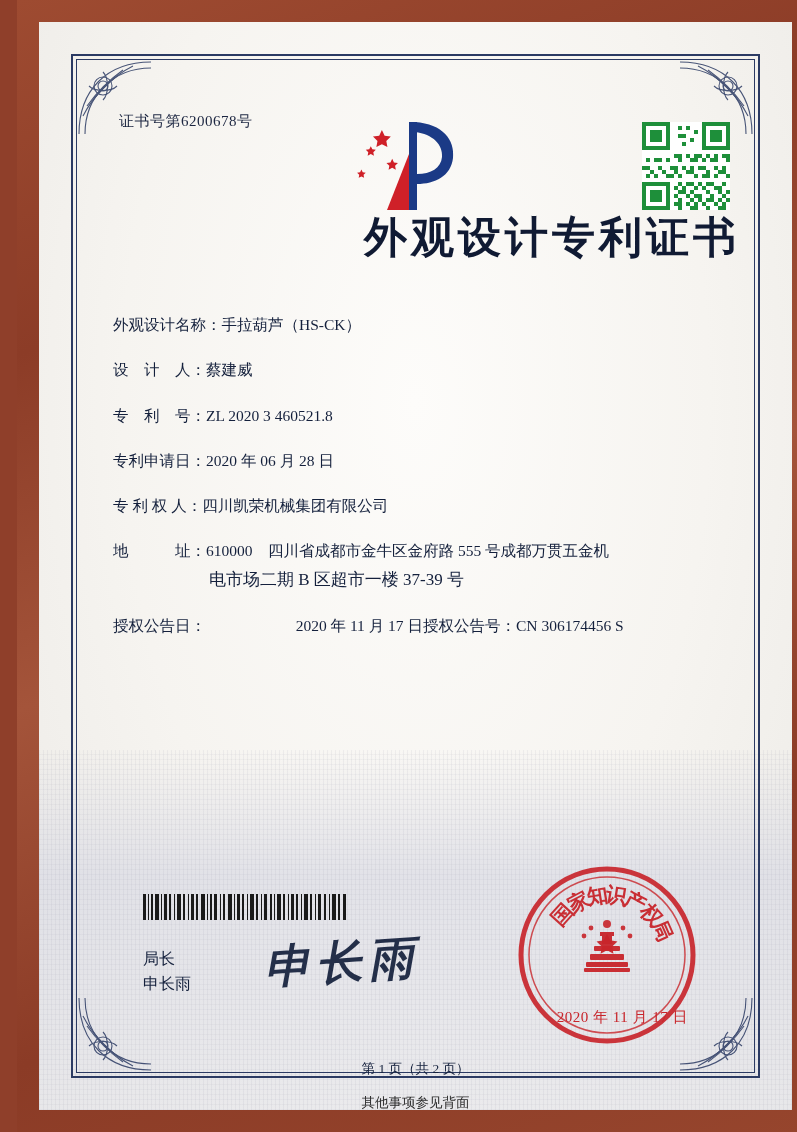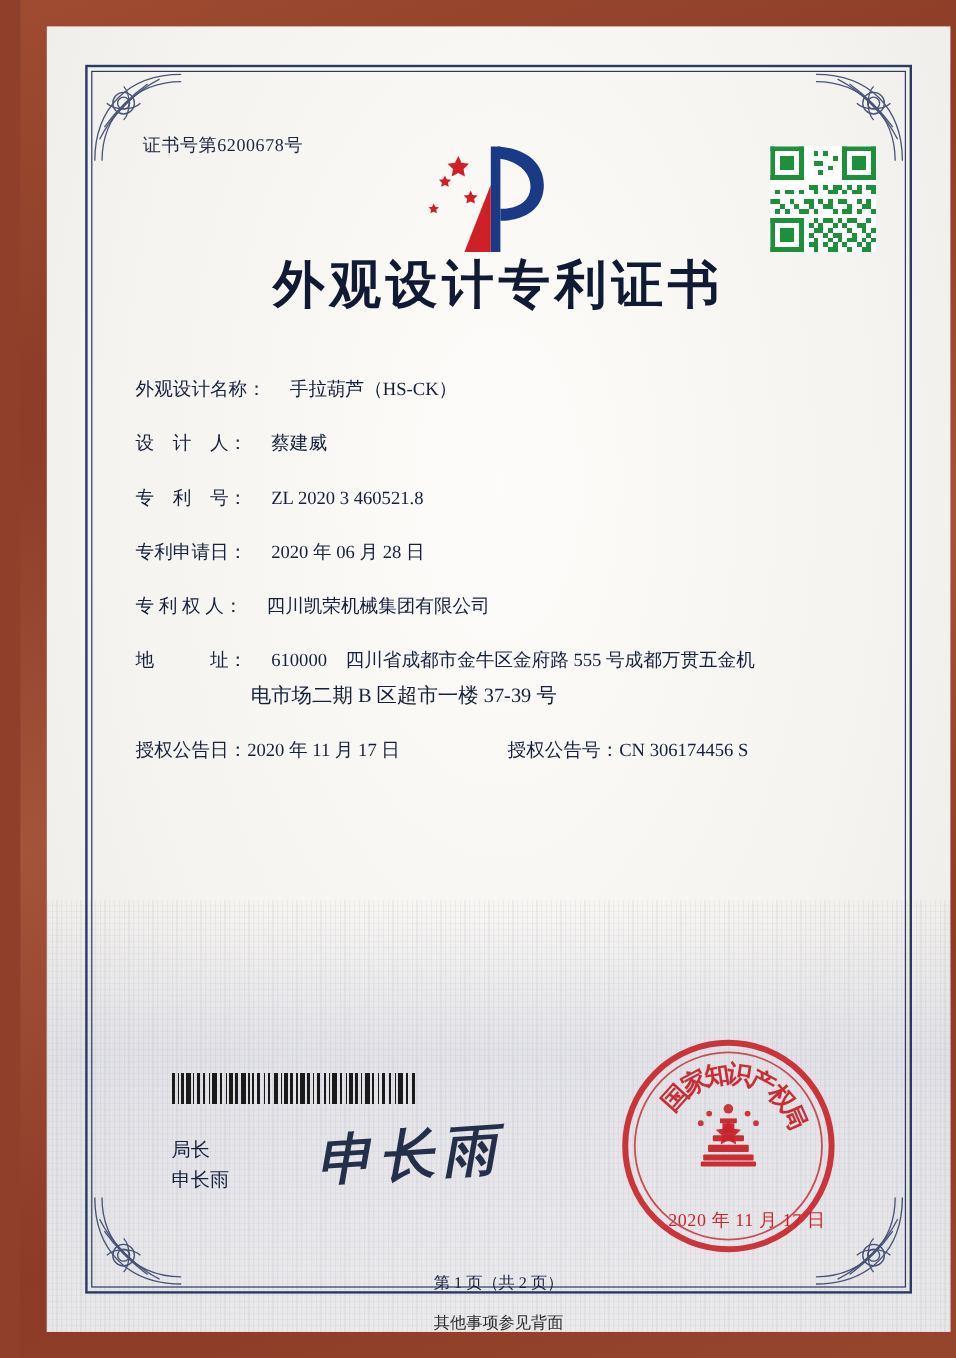--- a/index.html
+++ b/index.html
@@ -96,61 +96,60 @@
     position: absolute;
     right: 62px;
     top: 100px;
     width: 88px; height: 88px;
     z-index: 6;
     background: #fff;
   }
   .qr svg { display:block; }
 
   .title {
-    text-align: center;
+    text-align: right;
     font-family: "Liberation Serif", "DejaVu Serif", serif;
     font-size: 43px;
     font-weight: 700;
     color: #101a33;
     letter-spacing: 4px;
     margin-top: 78px;
   }
 
   .fields {
     margin-top: 46px;
     padding: 0 22px 0 22px;
     font-size: 15.5px;
     color: #14203c;
     line-height: 1.5;
   }
   .frow {
     display: flex;
     align-items: baseline;
     margin-bottom: 22px;
-    gap: 20px;
   }
   .flabel {
     flex: 0 0 auto;
     white-space: pre;
   }
   .fval {
     flex: 1 1 auto;
     white-space: pre-wrap;
   }
   .frow.tight { margin-bottom: 4px; }
   .cont-line {
     margin: 0 0 22px 96px;
     font-size: 17px;
     color: #14203c;
   }
   .two-col {
     display: flex;
     margin-bottom: 10px;
   }
-  .two-col .left { flex: 0 0 310px; display:flex; }
+  .two-col .left { flex: 0 0 310px; display:flex;justify-content:space-between; }
   .two-col .right { flex: 1 1 auto; display:flex; }
 
   .para {
     margin-top: 18px;
     padding: 0 24px;
     font-size: 14.5px;
     line-height: 1.95;
     color: #14203c;
     text-align: justify;
   }

